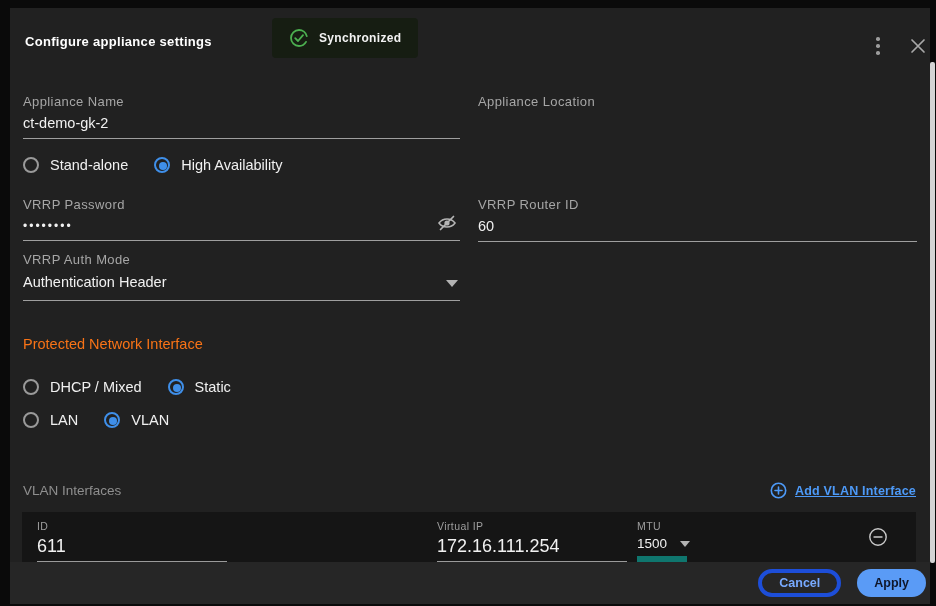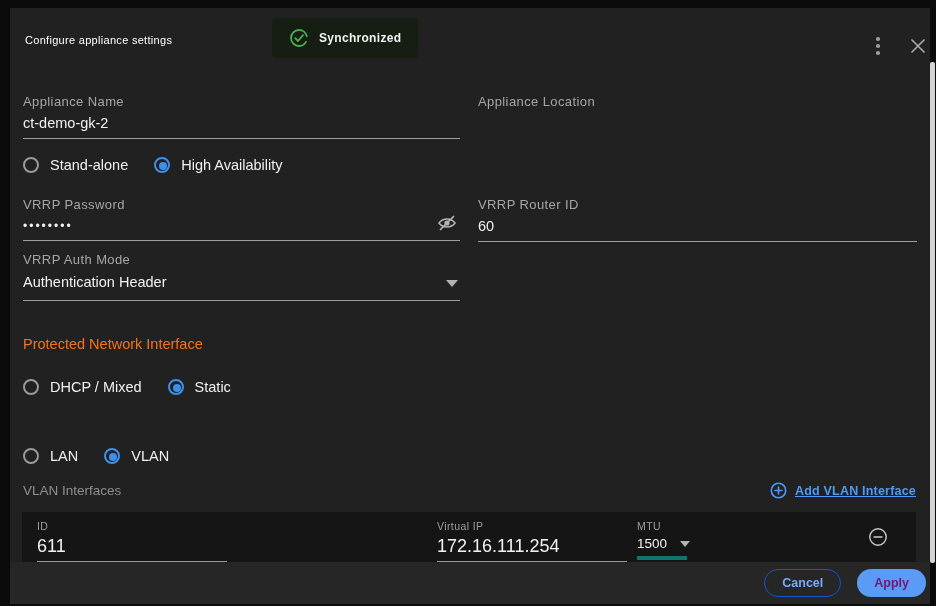--- a/index.html
+++ b/index.html
@@ -1,21 +1,21 @@
 <!DOCTYPE html>
 <html><head>
 <meta charset="utf-8">
 <style>
   * { margin:0; padding:0; box-sizing:border-box; }
   html,body { width:936px; height:606px; background:#0a0a0a; overflow:hidden;
               font-family:"Liberation Sans", sans-serif; }
   .modal { position:absolute; left:10px; top:8px; width:920px; height:596px; background:#212121; }
 
   
-  .title { position:absolute; left:15px; top:26px; font-size:11px; font-weight:400;
+  .title { position:absolute; left:15px; top:26px; font-size:13px; font-weight:700;
            color:#ffffff; letter-spacing:.3px; }
   .badge { position:absolute; left:262px; top:10px; height:40px; display:flex; align-items:center;
            gap:10px; padding:0 17px; background:#161d12; border-radius:4px; }
   .badge-label { font-size:12px; font-weight:700; color:#f2f2f2; letter-spacing:.3px; }
   .kebab { position:absolute; left:858px; top:23px; width:20px; height:30px; display:flex;
            flex-direction:column; align-items:center; justify-content:center; gap:3.5px; cursor:pointer; }
   .kebab i { width:3.5px; height:3.5px; border-radius:50%; background:#9c9c9c; }
   .close { position:absolute; left:896px; top:26px; width:24px; height:24px; cursor:pointer; }
 
   
@@ -47,34 +47,34 @@
   .vlan-head { position:absolute; left:13px; top:474px; width:893px; display:flex;
                justify-content:space-between; align-items:center; }
   .vlan-title { font-size:13.5px; color:#8f8f8f; }
   .add-btn { display:flex; align-items:center; gap:8px; color:#4d9af8; font-size:12.5px;
              font-weight:700; letter-spacing:.2px; cursor:pointer;text-decoration:underline; }
 
   .vlan-row { position:absolute; left:12px; top:504px; width:894px; height:50px; background:#151515; }
   .cell { position:absolute; top:8px; }
   .cell .lbl { font-size:10.5px; color:#9e9e9e; margin-bottom:3px; }
   .cell .txt { font-size:18px; padding:1px 0 4px 0; border-bottom-color:#9a9a9a; }
-  .mtu-wrap { display:flex; align-items:center; gap:13px; border-bottom:4px solid #0f766e;
+  .mtu-wrap { display:flex; align-items:center; gap:13px; border-bottom:6px solid #0f766e;
               padding:1px 0 5px 0; cursor:pointer; }
   .mtu-val { color:#f1f1f1; font-size:13.5px; }
   .mtu-caret { width:0; height:0; border-left:5px solid transparent; border-right:5px solid transparent;
                border-top:6px solid #b3b3b3; }
   .minus { position:absolute; right:28px; top:15px; width:20px; height:20px; cursor:pointer; }
 
   
   .footer { position:absolute; left:0; bottom:0; width:920px; height:42px; background:#262626;
             display:flex; align-items:center; justify-content:flex-end; gap:16px; padding-right:4px; }
   .btn { height:28px; border-radius:15px; font-size:12.5px; font-weight:700;
          font-family:"Liberation Sans", sans-serif; padding:0 17px; cursor:pointer; }
-  .btn-cancel { background:transparent; border:1px solid #1d4ed8; color:#78aaff; }
-  .btn-apply  { background:#5a9bf6; border:none; color:#701a75; }
+  .btn-cancel { background:transparent; border:4px solid #1d4ed8; color:#78aaff; }
+  .btn-apply  { background:#5a9bf6; border:none; color:#0f172a; }
 
   .scrollbar { position:absolute; left:930px; top:62px; width:5px; height:501px;
                background:#d4d4d4; border-radius:2px; }
 </style>
 </head>
 <body>
 
 <div class="modal">
 
   <div class="title">Configure appliance settings</div>
@@ -150,21 +150,21 @@
     <div class="radio-opt">
       <span class="rb"></span>
       <span class="radio-label">DHCP / Mixed</span>
     </div>
     <div class="radio-opt">
       <span class="rb on"></span>
       <span class="radio-label">Static</span>
     </div>
   </div>
 
-  <div class="radio-row" style="left:13px; top:440px">
+  <div class="radio-row" style="left:13px; top:404px">
     <div class="radio-opt">
       <span class="rb"></span>
       <span class="radio-label">LAN</span>
     </div>
     <div class="radio-opt">
       <span class="rb on"></span>
       <span class="radio-label">VLAN</span>
     </div>
   </div>
 

